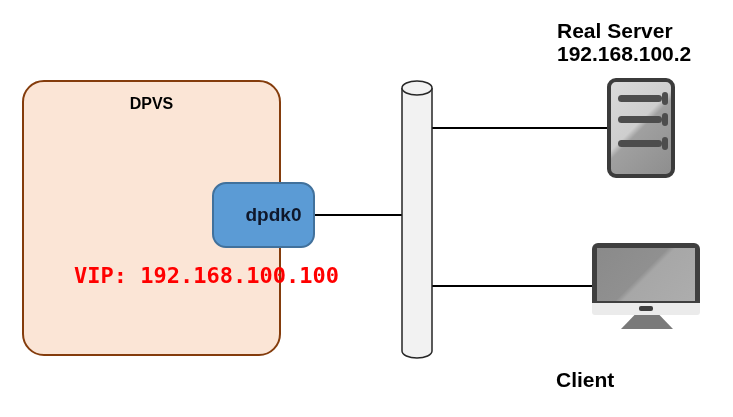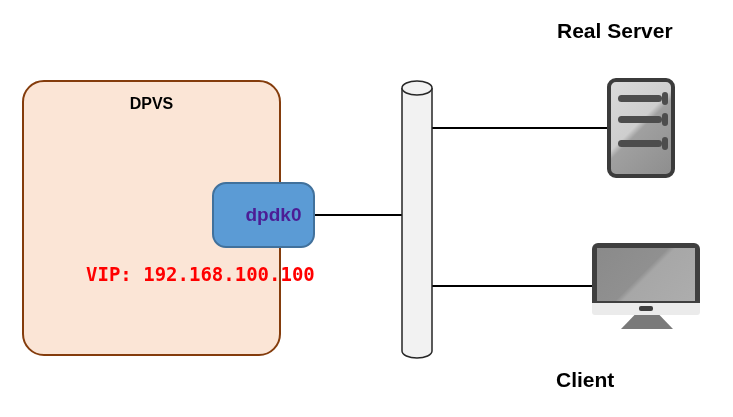--- a/index.html
+++ b/index.html
@@ -18,26 +18,26 @@
     position:absolute;left:0;right:0;top:13px;text-align:center;
     font-size:16px;font-weight:700;color:#000;
   }
   
   .dpdk-box{
     position:absolute;left:212px;top:182px;width:103px;height:66px;
     background:var(--dpdk_fill,#5b9bd5);
     border:2px solid var(--dpdk_border,#41719c);
     border-radius:14px;box-sizing:border-box;z-index:5;
     display:flex;align-items:center;justify-content:center;
-    font-size:19px;font-weight:700;color:#4c1d95;padding-left:20px;
+    font-size:19px;font-weight:700;color:#0f172a;padding-left:20px;
   }
   
   .addr{
-    position:absolute;left:86px;z-index:6;white-space:nowrap;
-    font-family:"DejaVu Sans Mono",monospace;font-weight:700;font-size:19px;
+    position:absolute;left:74px;z-index:6;white-space:nowrap;
+    font-family:"DejaVu Sans Mono",monospace;font-weight:700;font-size:22px;
   }
   .addr.vip{top:263px;color:var(--vip_color,#ff0000);}
   .addr.lip{top:292px;color:var(--lip_color,#00b0f0);}
   
   .link{position:absolute;height:2px;background:var(--line_color,#000000);}
   .link.l-server{left:432px;top:127px;width:176px;}
   .link.l-dpdk{left:313px;top:214px;width:90px;}
   .link.l-client{left:432px;top:285px;width:162px;}
   
   .bus{position:absolute;left:400px;top:75px;z-index:4;}
@@ -111,20 +111,21 @@
     <div class="server-bar sb1"></div>
     <div class="server-bar sb2"></div>
     <div class="server-bar sb3"></div>
     <div class="server-led sl1"></div>
     <div class="server-led sl2"></div>
     <div class="server-led sl3"></div>
   </div>
 
   <div class="node-label label-server">
     <div>Real Server</div>
+    <div>192.168.100.2</div>
   </div>
 
   <div class="monitor-frame">
     <div class="monitor-screen"></div>
   </div>
   <div class="monitor-chin">
     <div class="monitor-button"></div>
   </div>
   <div class="monitor-stand"></div>
 

